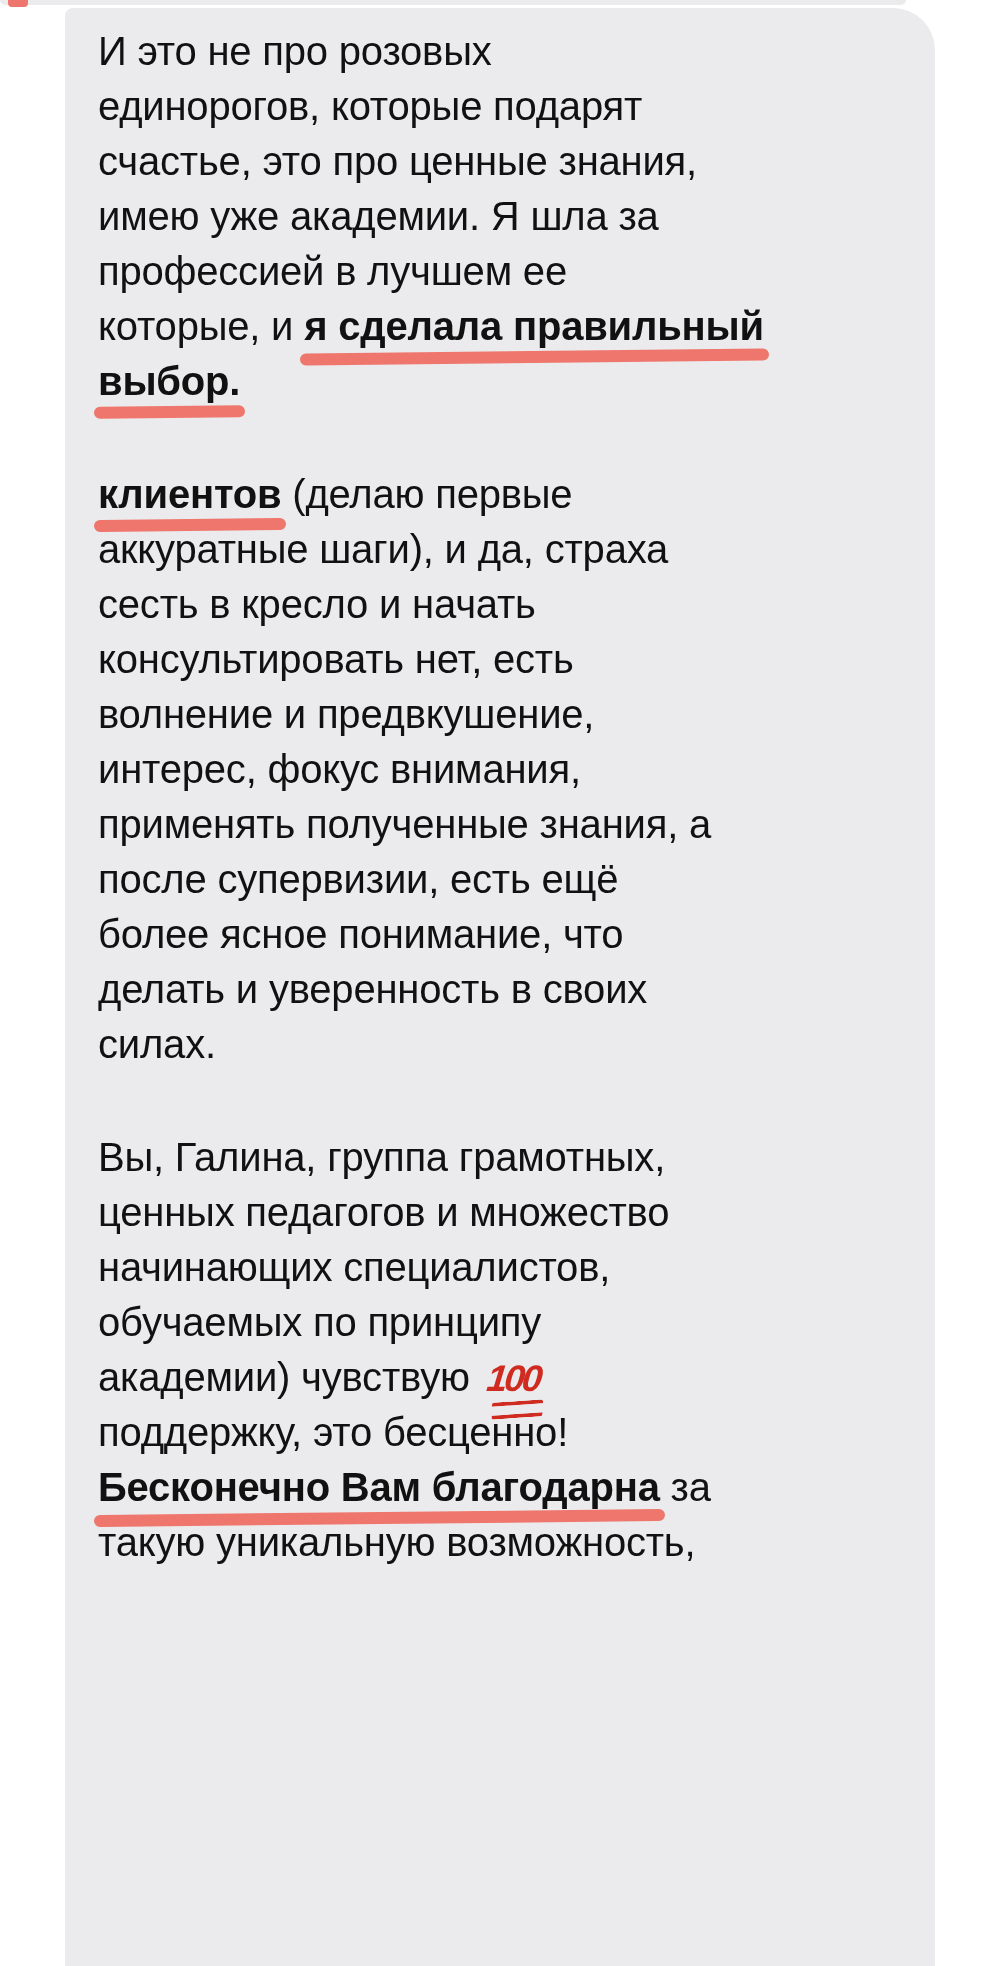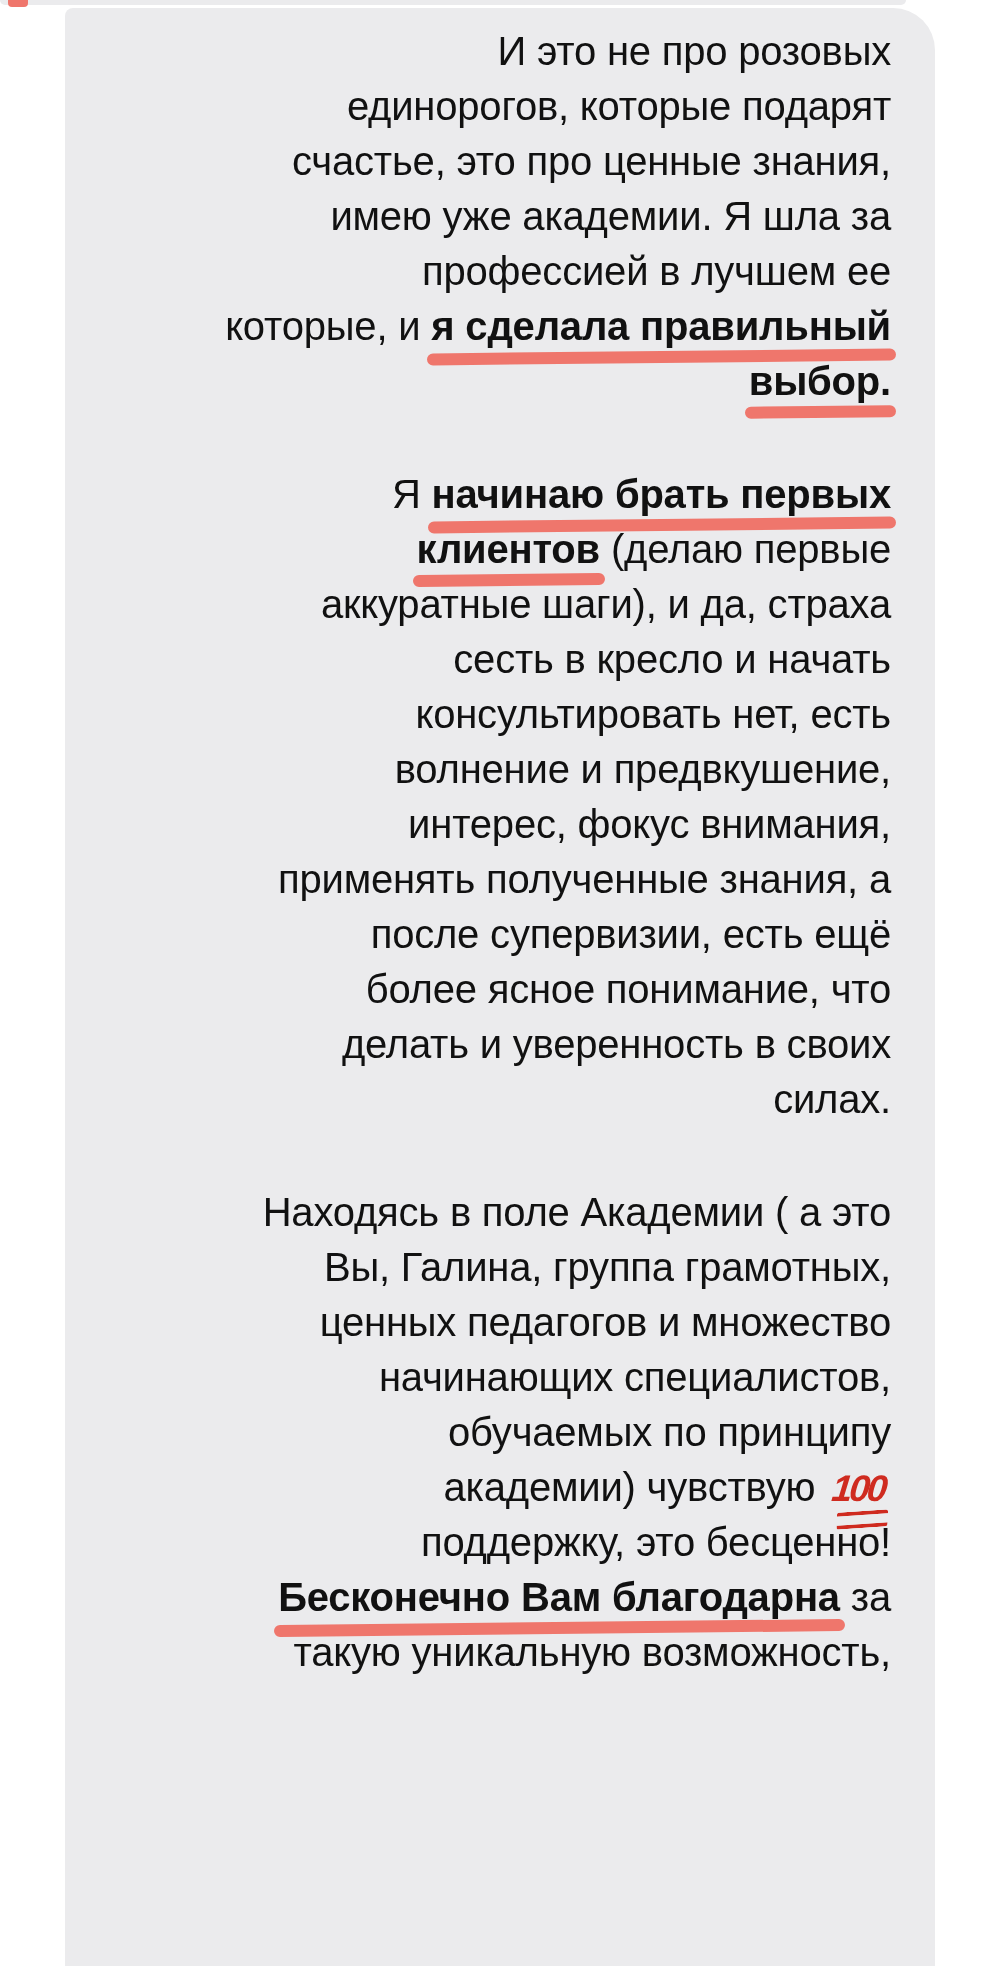--- a/index.html
+++ b/index.html
@@ -38,21 +38,20 @@
     padding:16px 44px 0 33px;
     color:var(--text);
   }
   .para + .para{margin-top:58px;}
   .line{
     font-size:40px;
     line-height:55px;
     height:55px;
     letter-spacing:-0.2px;
     white-space:nowrap;
-    text-align:right;
   }
   
   .u{position:relative;display:inline-block;font-weight:bold;}
   .u::after{
     content:"";
     position:absolute;left:-4px;right:-5px;bottom:-9px;
     height:12px;
     background:var(--underline-red);
     border-radius:7px;
     transform:rotate(-0.6deg);
@@ -87,35 +86,33 @@
       <div class="para">
         <div class="line"><span>И это не про розовых</span></div>
         <div class="line"><span>единорогов, которые подарят</span></div>
         <div class="line"><span>счастье, это про ценные знания,</span></div>
         <div class="line"><span>имею уже академии. Я шла за</span></div>
         <div class="line"><span>профессией в лучшем ее</span></div>
         <div class="line"><span>которые, и </span><span class="u">я сделала правильный</span></div>
         <div class="line"><span class="u">выбор.</span></div>
       </div>
       <div class="para">
-        <div class="line"><span>Я </span><span class="u">начинаю брать первых</span></div>
         <div class="line"><span class="u">клиентов</span><span> (делаю первые</span></div>
         <div class="line"><span>аккуратные шаги), и да, страха</span></div>
         <div class="line"><span>сесть в кресло и начать</span></div>
         <div class="line"><span>консультировать нет, есть</span></div>
         <div class="line"><span>волнение и предвкушение,</span></div>
         <div class="line"><span>интерес, фокус внимания,</span></div>
         <div class="line"><span>применять полученные знания, а</span></div>
         <div class="line"><span>после супервизии, есть ещё</span></div>
         <div class="line"><span>более ясное понимание, что</span></div>
         <div class="line"><span>делать и уверенность в своих</span></div>
         <div class="line"><span>силах.</span></div>
       </div>
       <div class="para">
-        <div class="line"><span>Находясь в поле Академии ( а это</span></div>
         <div class="line"><span>Вы, Галина, группа грамотных,</span></div>
         <div class="line"><span>ценных педагогов и множество</span></div>
         <div class="line"><span>начинающих специалистов,</span></div>
         <div class="line"><span>обучаемых по принципу</span></div>
         <div class="line"><span>академии) чувствую </span><span class="e100">100</span></div>
         <div class="line"><span>поддержку, это бесценно!</span></div>
         <div class="line"><span class="u">Бесконечно Вам благодарна</span><span> за</span></div>
         <div class="line"><span>такую уникальную возможность,</span></div>
       </div>
     </div>

